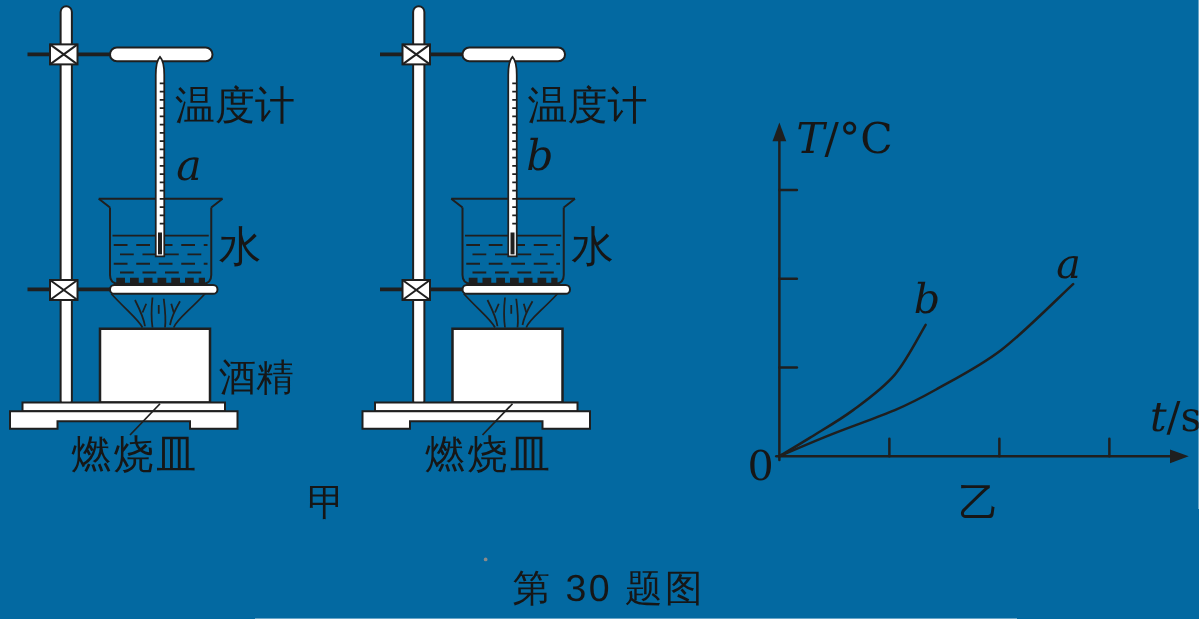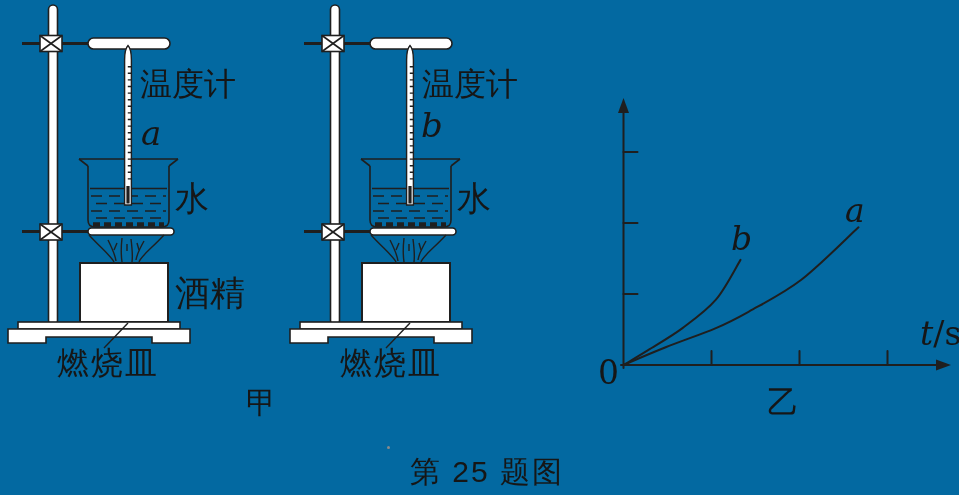--- a/index.html
+++ b/index.html
@@ -99,33 +99,36 @@
         <line x1="623.5" y1="223" x2="637.5" y2="223" class="stroke"></line>
         <line x1="623.5" y1="152" x2="637.5" y2="152" class="stroke"></line>
         <path d="M623.5,365.0 C627.6,362.5 638.3,356.2 648.1,350.1 C658.0,343.9 671.2,336.5 682.5,328.1 C693.8,319.7 706.2,311.0 715.9,299.7 C725.6,288.3 736.4,266.5 740.5,259.9" class="stroke"></path>
         <path d="M623.5,365.0 C630.5,362.0 650.3,353.4 665.7,347.3 C681.1,341.1 702.1,334.0 715.9,328.1 C729.7,322.2 734.2,319.8 748.5,311.8 C762.7,303.7 782.9,293.9 801.3,279.8 C819.6,265.7 848.9,236.0 858.5,227.3" class="stroke"></path>
       </g>
 </svg>
 
 <div class="label cjk" style="left:140px;top:68px;font-size:32px">温度计</div>
 <div class="label math" style="left:141px;top:116px;font-size:34px">a</div>
 <div class="label cjk" style="left:175px;top:181px;font-size:34px">水</div>
-<div class="label cjk" style="left:175px;top:275px;font-size:35px">酒精</div>
+<div class="label cjk" style="left:175px;top:288px;font-size:30px">酒精</div>
 <div class="label cjk" style="left:57px;top:347px;font-size:32px;letter-spacing:2px">燃烧皿</div>
 <div class="label cjk" style="left:246px;top:388px;font-size:30px">甲</div>
 
 <div class="label cjk" style="left:422px;top:68px;font-size:32px">温度计</div>
 <div class="label math" style="left:421px;top:108px;font-size:34px">b</div>
 <div class="label cjk" style="left:457px;top:181px;font-size:34px">水</div>
 <div class="label cjk" style="left:340px;top:347px;font-size:32px;letter-spacing:2px">燃烧皿</div>
 
+<div class="label" style="left:637px;top:94px;font-size:34px">
+  <span class="math">T</span><span class="upright">/°C</span>
+</div>
 <div class="label" style="left:920px;top:317px;font-size:33px">
   <span class="math">t</span><span class="upright">/s</span>
 </div>
 <div class="label upright" style="left:598px;top:356px;font-size:33px">0</div>
 <div class="label math" style="left:731px;top:222px;font-size:33px">b</div>
 <div class="label math" style="left:845px;top:194px;font-size:33px">a</div>
 <div class="label cjk" style="left:767px;top:386px;font-size:32px">乙</div>
 
-<div class="label cjk" style="left:410px;top:457px;font-size:30px;letter-spacing:2px">第 25 题图</div>
+<div class="label cjk" style="left:410px;top:457px;font-size:30px;letter-spacing:2px">第 30 题图</div>
 <div class="speck" style="left:387px;top:446px"></div>
 
 </div>
 
 </body></html>

